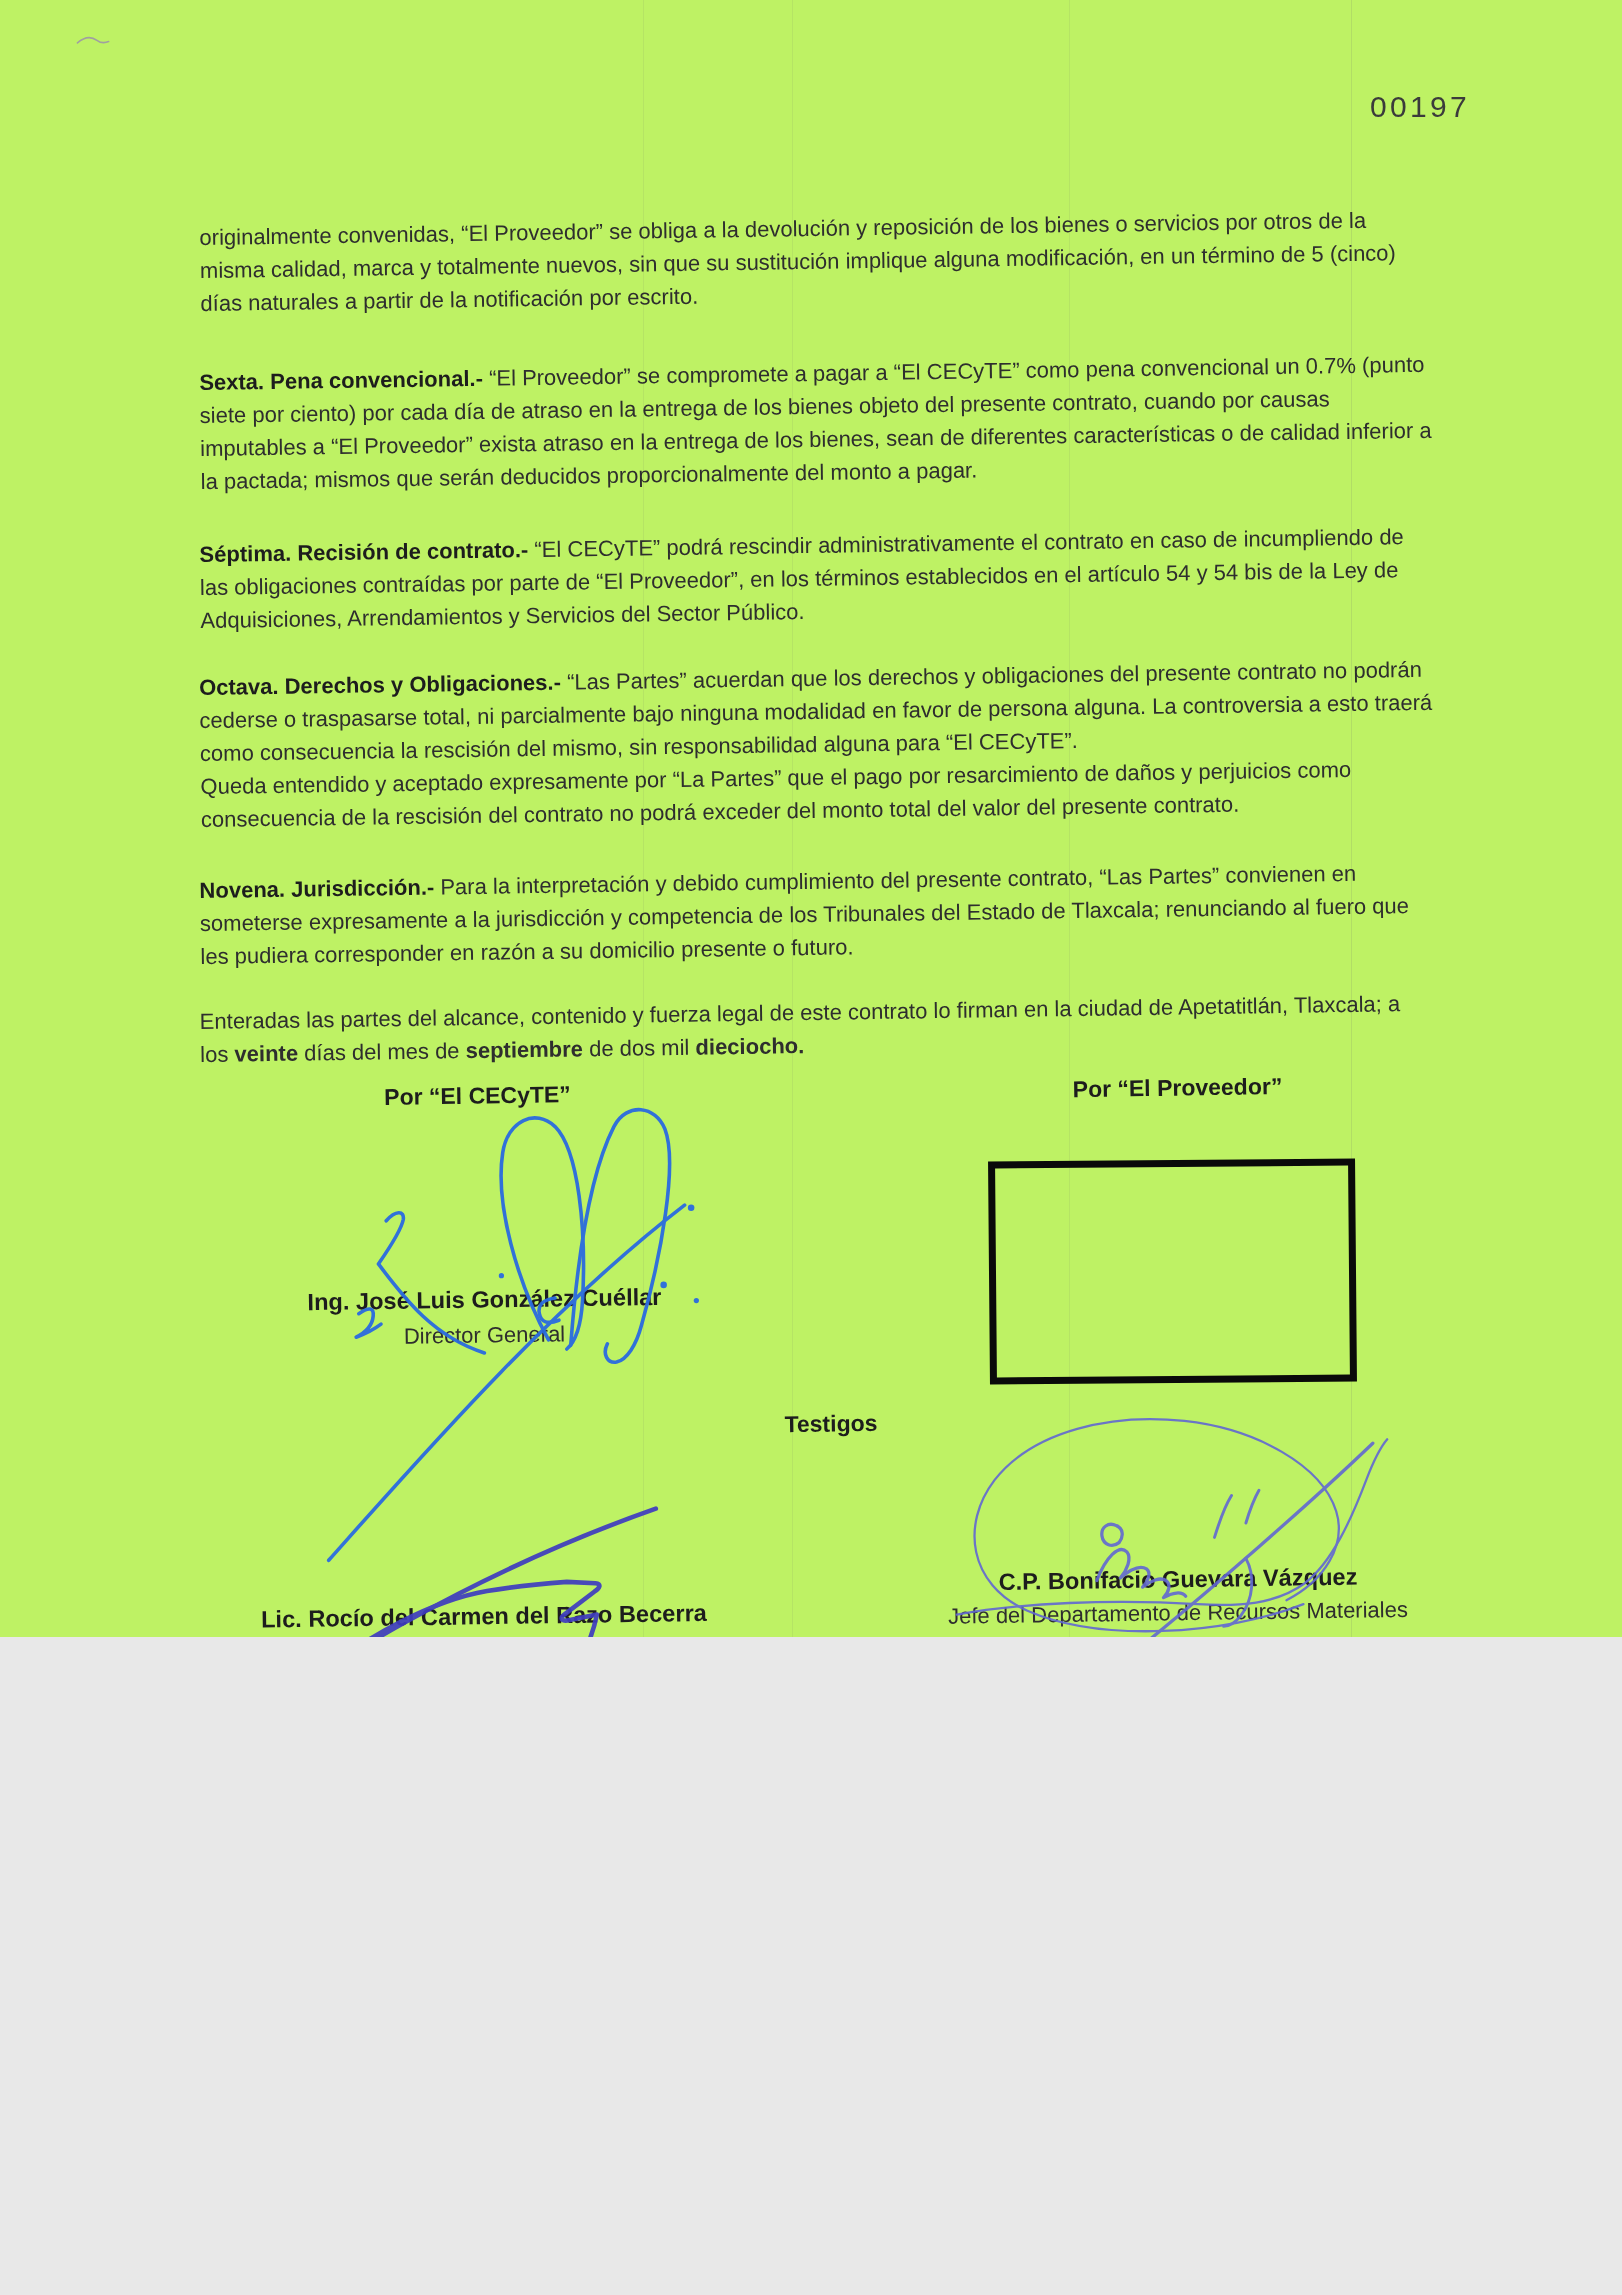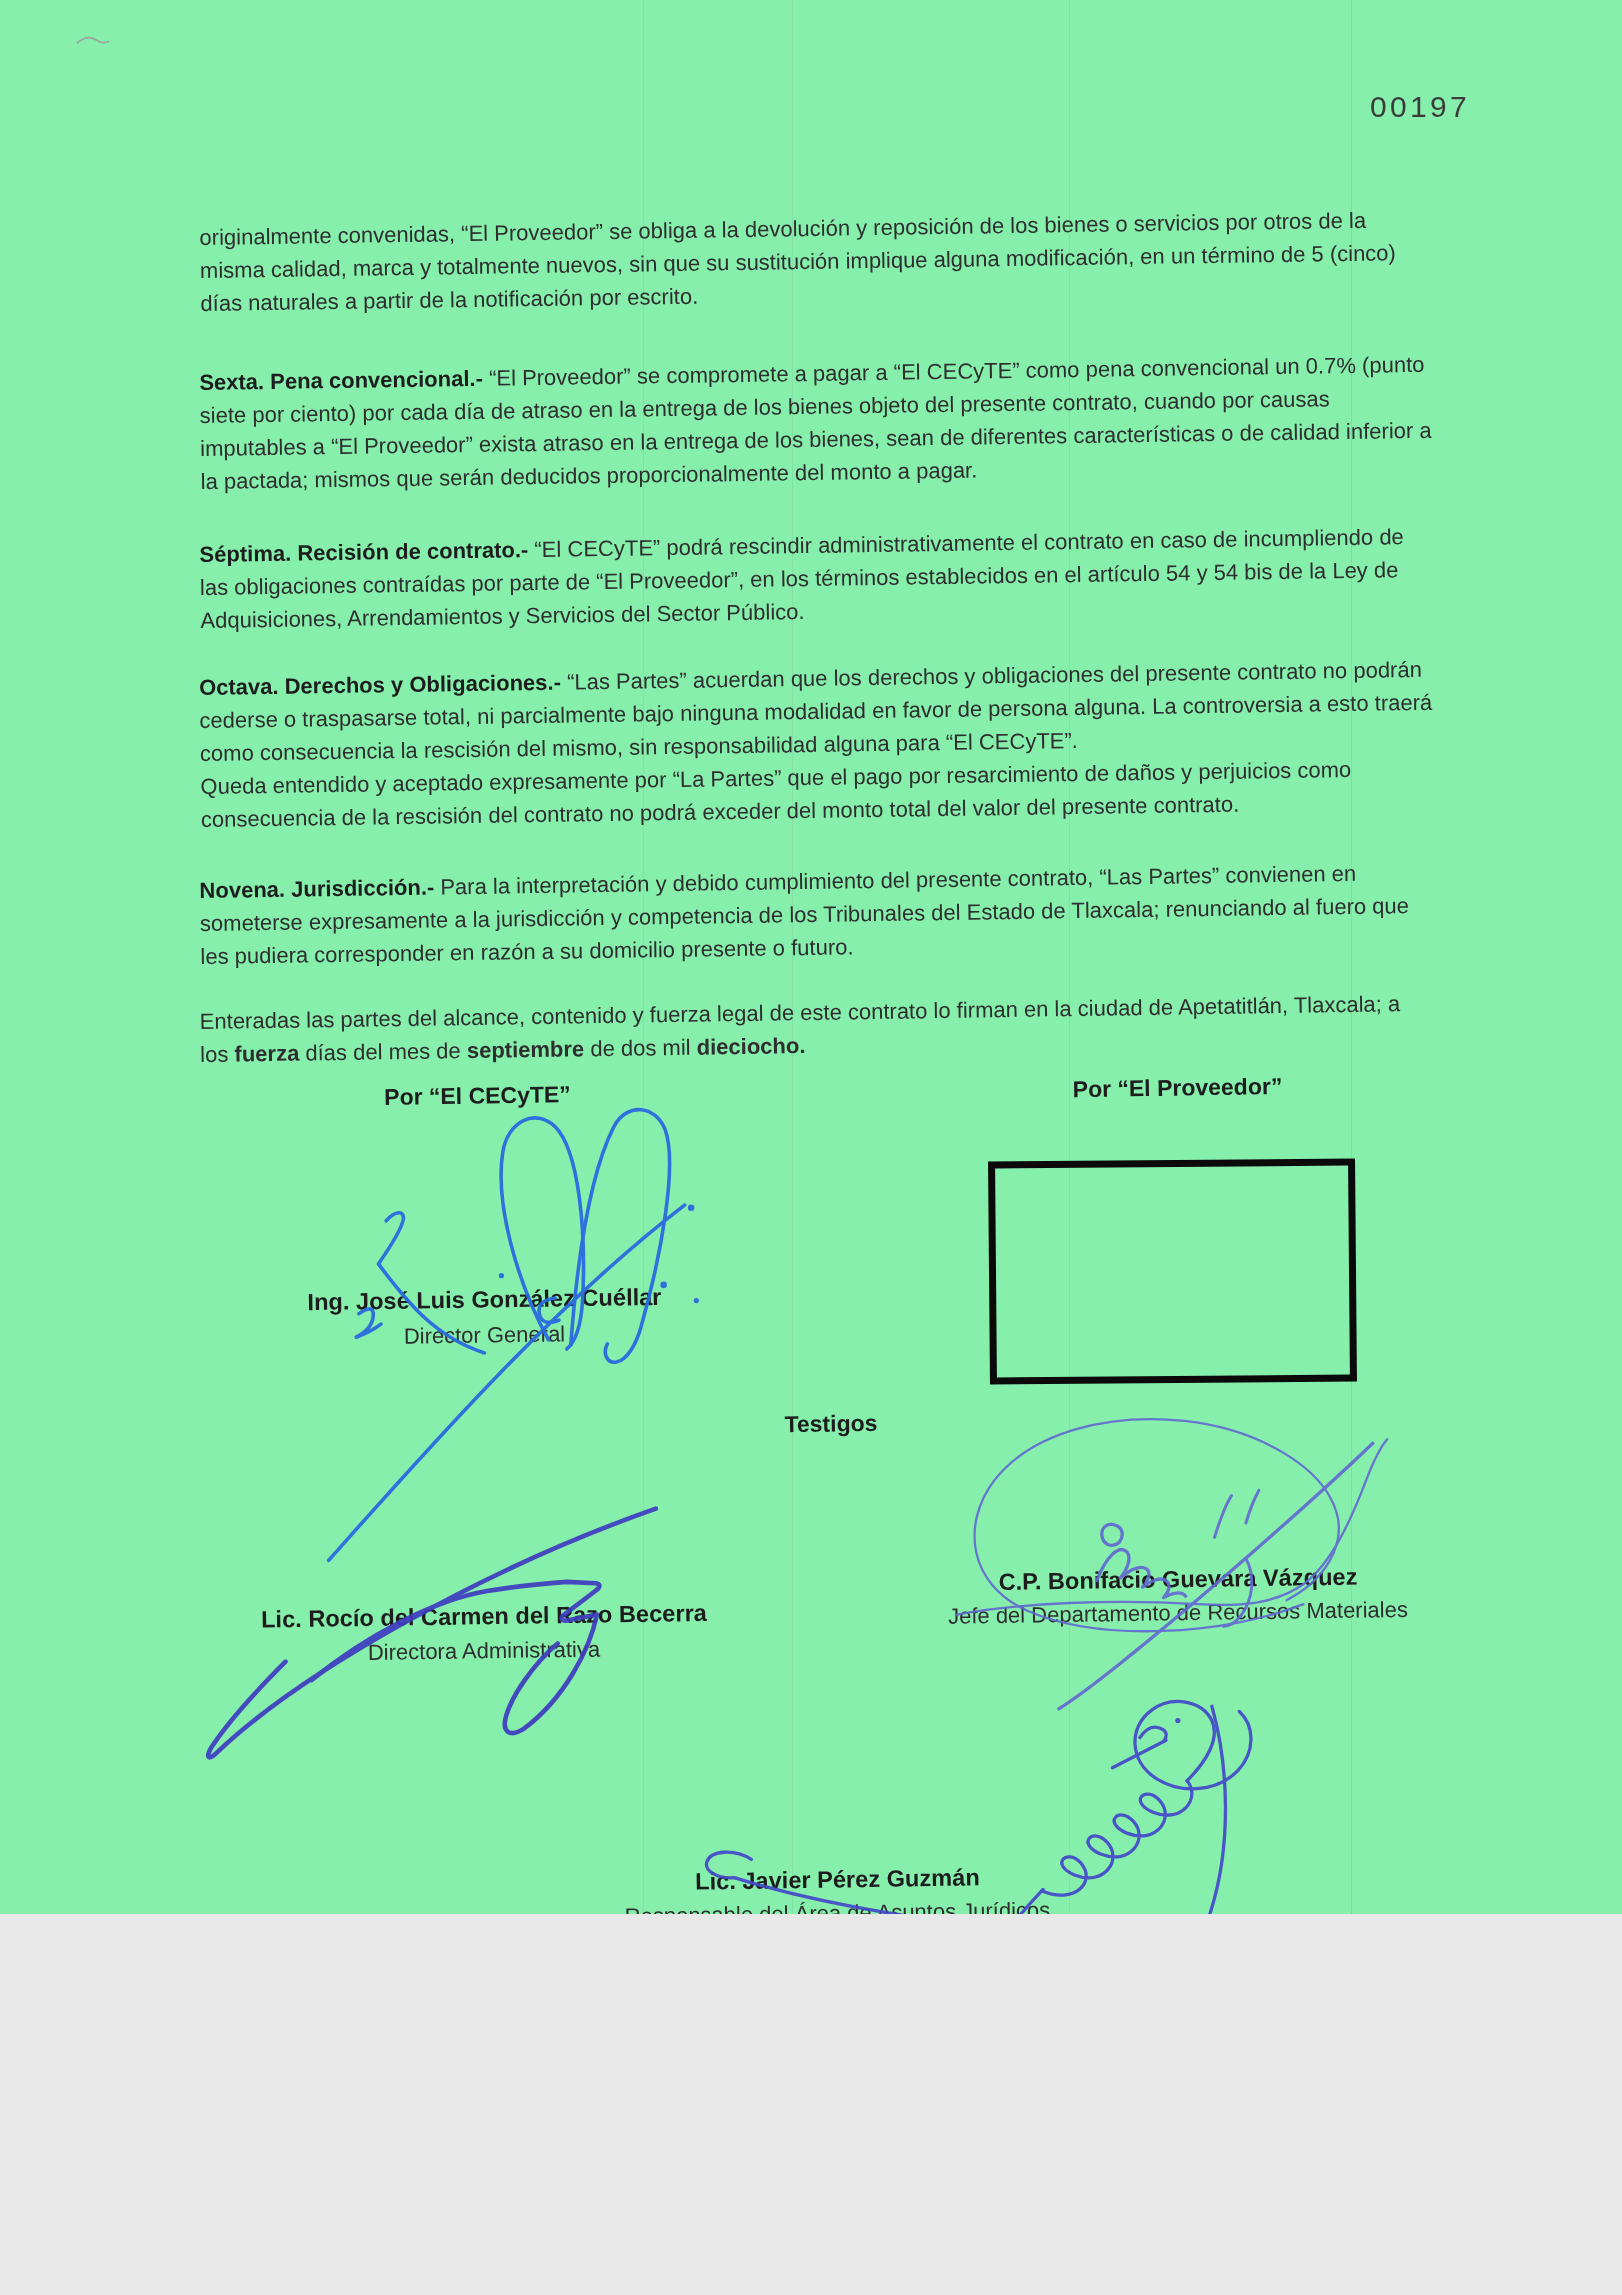--- a/index.html
+++ b/index.html
@@ -1,19 +1,19 @@
 <!DOCTYPE html>
 <html style="font-size:10.5px"><head>
 <meta charset="utf-8">
 <style>
   html,body{margin:0;padding:0;background:#e8e8e8;}
   .page{
     position:relative;
-    width:1623px;height:1914px;
-    background:#86efac;
+    width:1623px;height:1637px;
+    background:#bef264;
     overflow:hidden;
     font-family:"Liberation Sans", sans-serif;
     color:#2e2e2e;
   }
   
   .fold{position:absolute;top:0;bottom:0;width:1.3px;background:rgba(110,110,110,0.10);}
   .fold.f1{left:643px;}
   .fold.f2{left:792px;}
   .fold.f3{left:1069px;}
   .fold.f4{left:1351px;background:rgba(110,110,110,0.16);}
@@ -88,21 +88,21 @@
   <div class="clause" style="top:671px;">
     <div><span class="lead">Octava. Derechos y Obligaciones.-</span><span> “Las Partes” acuerdan que los derechos y obligaciones del presente contrato no podrán cederse o traspasarse total, ni parcialmente bajo ninguna modalidad en favor de persona alguna. La controversia a esto traerá como consecuencia la rescisión del mismo, sin responsabilidad alguna para “El CECyTE”.</span></div>
     <div>Queda entendido y aceptado expresamente por “La Partes” que el pago por resarcimiento de daños y perjuicios como consecuencia de la rescisión del contrato no podrá exceder del monto total del valor del presente contrato.</div>
   </div>
 
   <div class="clause" style="top:874px;">
     <span class="lead">Novena. Jurisdicción.-</span><span> Para la interpretación y debido cumplimiento del presente contrato, “Las Partes” convienen en someterse expresamente a la jurisdicción y competencia de los Tribunales del Estado de Tlaxcala; renunciando al fuero que les pudiera corresponder en razón a su domicilio presente o futuro.</span>
   </div>
 
   <div class="clause" style="top:1005px;">
-    <span>Enteradas las partes del alcance, contenido y fuerza legal de este contrato lo firman en la ciudad de Apetatitlán, Tlaxcala; a los </span><b>fuerza</b><span> días del mes de </span><b>septiembre</b><span> de dos mil </span><b>dieciocho.</b>
+    <span>Enteradas las partes del alcance, contenido y fuerza legal de este contrato lo firman en la ciudad de Apetatitlán, Tlaxcala; a los </span><b>veinte</b><span> días del mes de </span><b>septiembre</b><span> de dos mil </span><b>dieciocho.</b>
   </div>
 
   <div class="sigheading" style="left:314px;top:1085px;width:327px;">Por “El CECyTE”</div>
   <div class="sigheading" style="left:1014px;top:1077px;width:327px;">Por “El Proveedor”</div>
 
   <div class="redaction-box"></div>
 
   <div class="name" style="left:249px;top:1290px;width:471px;">Ing. José Luis González Cuéllar</div>
   <div class="role" style="left:249px;top:1326px;width:471px;">Director General</div>
 

